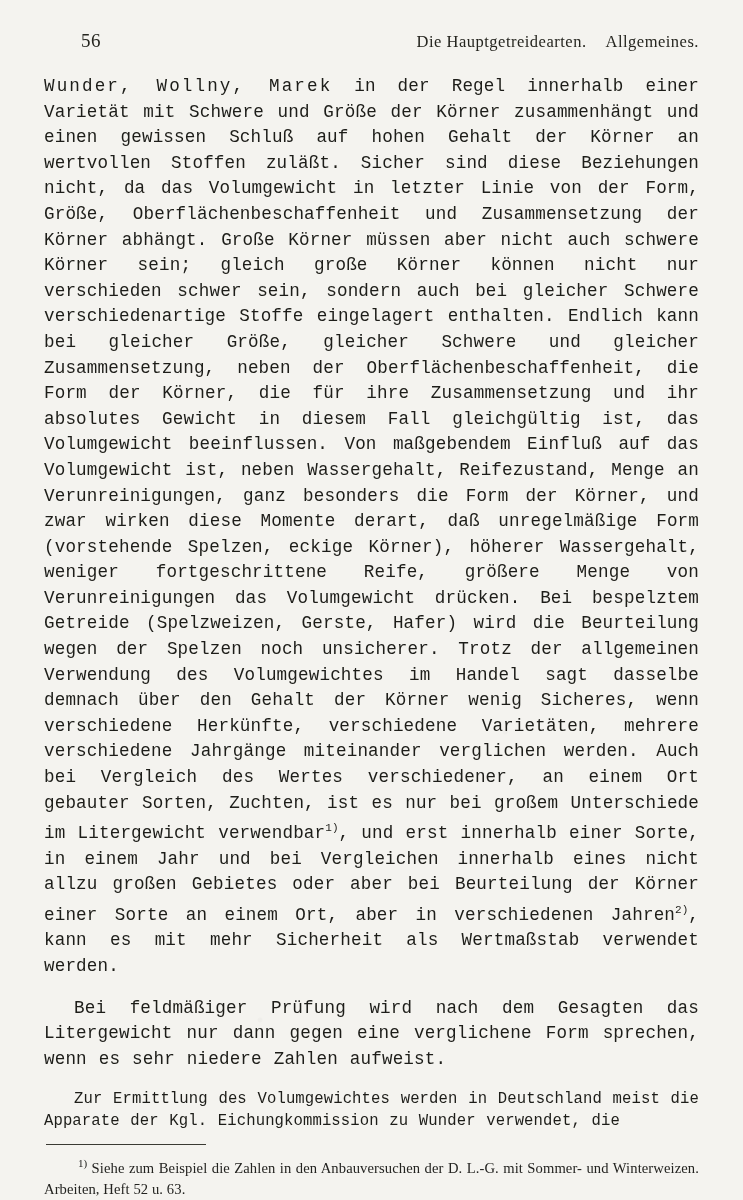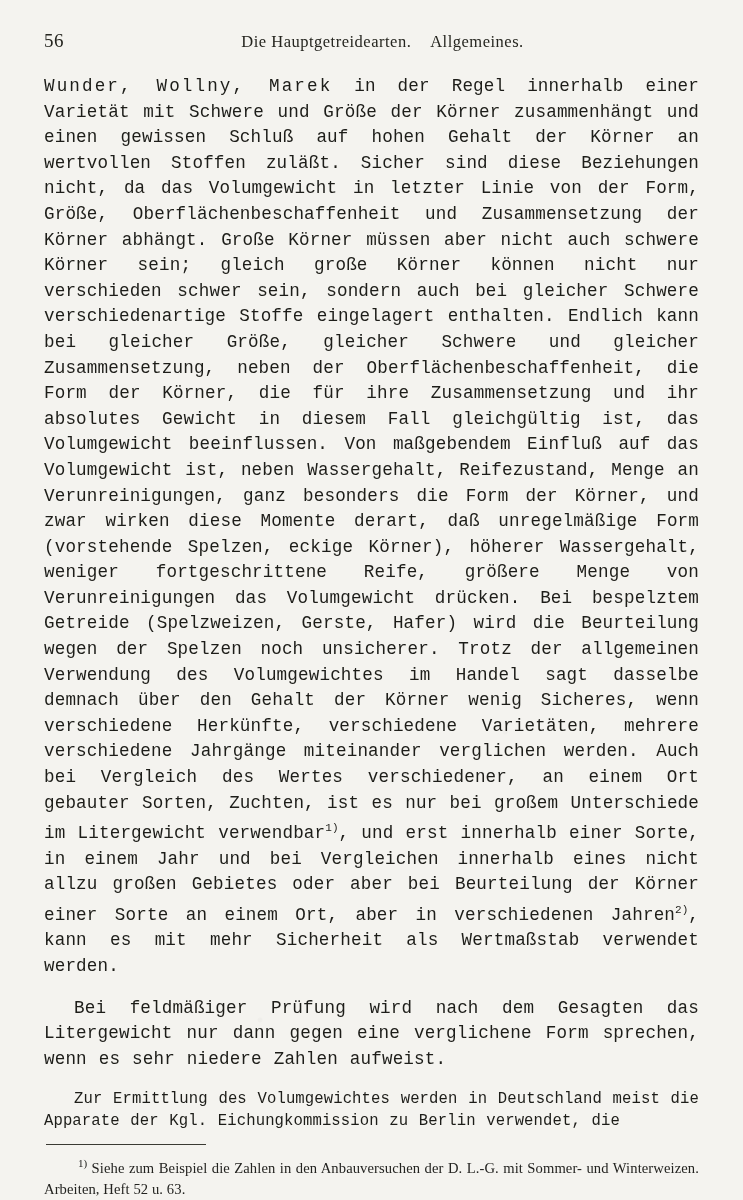--- a/index.html
+++ b/index.html
@@ -31,27 +31,28 @@
     height: 54px;
     display: flex;
     align-items: flex-end;
     justify-content: flex-start;
   }
   .folio {
     font-size: 19px;
     letter-spacing: 0.5px;
     color: #25251f;
     padding-bottom: 2px;
+    margin-left: 37px;
   }
   .head-title {
     position: absolute;
     left: 8px;
     right: 0;
     bottom: 2px;
-    text-align: center;
+    text-align: right;
     font-size: 16.5px;
     letter-spacing: 0.6px;
     color: #25251f;
     padding-left: 14px;
   }
   .head-title .sp { letter-spacing: 0.5px; }
   .body-text {
     margin-top: 20px;
     font-size: 17.6px;
     line-height: 25.6px;
@@ -107,21 +108,21 @@
       <span class="sp">Allgemeines.</span>
     </div>
   </div>
 
   <div class="body-text">
 
     <p><span class="sperr">Wunder, Wollny, Marek</span><span> in der Regel innerhalb einer Varietät mit Schwere und Größe der Körner zusammenhängt und einen gewissen Schluß auf hohen Gehalt der Körner an wertvollen Stoffen zuläßt. Sicher sind diese Beziehungen nicht, da das Volumgewicht in letzter Linie von der Form, Größe, Oberflächenbeschaffenheit und Zusammensetzung der Körner abhängt. Große Körner müssen aber nicht auch schwere Körner sein; gleich große Körner können nicht nur verschieden schwer sein, sondern auch bei gleicher Schwere verschiedenartige Stoffe eingelagert enthalten. Endlich kann bei gleicher Größe, gleicher Schwere und gleicher Zusammensetzung, neben der Oberflächenbeschaffenheit, die Form der Körner, die für ihre Zusammensetzung und ihr absolutes Gewicht in diesem Fall gleichgültig ist, das Volumgewicht beeinflussen. Von maßgebendem Einfluß auf das Volumgewicht ist, neben Wassergehalt, Reifezustand, Menge an Verunreinigungen, ganz besonders die Form der Körner, und zwar wirken diese Momente derart, daß unregelmäßige Form (vorstehende Spelzen, eckige Körner), höherer Wassergehalt, weniger fortgeschrittene Reife, größere Menge von Verunreinigungen das Volumgewicht drücken. Bei bespelztem Getreide (Spelzweizen, Gerste, Hafer) wird die Beurteilung wegen der Spelzen noch unsicherer. Trotz der allgemeinen Verwendung des Volumgewichtes im Handel sagt dasselbe demnach über den Gehalt der Körner wenig Sicheres, wenn verschiedene Herkünfte, verschiedene Varietäten, mehrere verschiedene Jahrgänge miteinander verglichen werden. Auch bei Vergleich des Wertes verschiedener, an einem Ort gebauter Sorten, Zuchten, ist es nur bei großem Unterschiede im Litergewicht verwendbar</span><sup class="fn">1)</sup><span>, und erst innerhalb einer Sorte, in einem Jahr und bei Vergleichen innerhalb eines nicht allzu großen Gebietes oder aber bei Beurteilung der Körner einer Sorte an einem Ort, aber in verschiedenen Jahren</span><sup class="fn">2)</sup><span>, kann es mit mehr Sicherheit als Wertmaßstab verwendet werden.</span></p>
 
     <p class="indent">Bei feldmäßiger Prüfung wird nach dem Gesagten das Litergewicht nur dann gegen eine verglichene Form sprechen, wenn es sehr niedere Zahlen aufweist.</p>
 
-    <p class="indent small-para">Zur Ermittlung des Volumgewichtes werden in Deutschland meist die Apparate der Kgl. Eichungkommission zu Berlin verwendet, die</p>
+    <p class="indent small-para">Zur Ermittlung des Volumgewichtes werden in Deutschland meist die Apparate der Kgl. Eichungkommission zu Wunder verwendet, die</p>
 
   </div>
 
   <div class="fn-rule"></div>
 
   <div class="footnotes">
     <p class="fn-first"><sup class="fn">1)</sup><span> Siehe zum Beispiel die Zahlen in den Anbauversuchen der D. L.-G. mit Sommer- und Winterweizen. Arbeiten, Heft 52 u. 63.</span></p>
     <p class="fn-second"><sup class="fn">2)</sup><span> Zahlen zum Beispiel bei </span><span class="sperr">Waterstradt</span><span>: Bl. f. G., H. u. K. 1900, S. 322.</span></p>
   </div>
 

